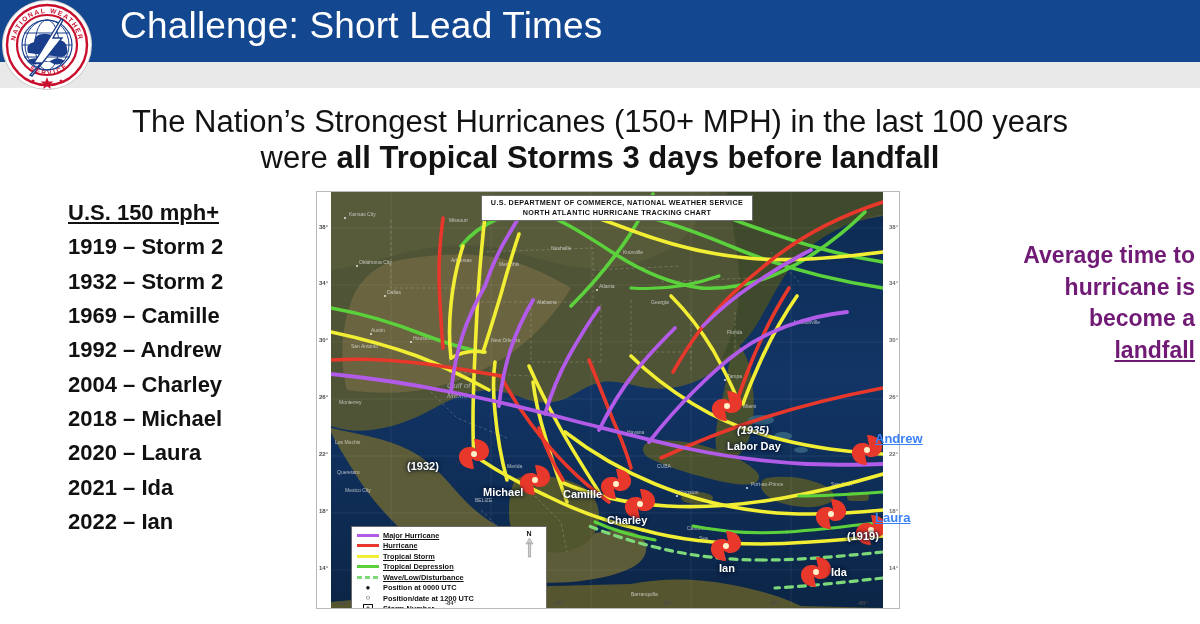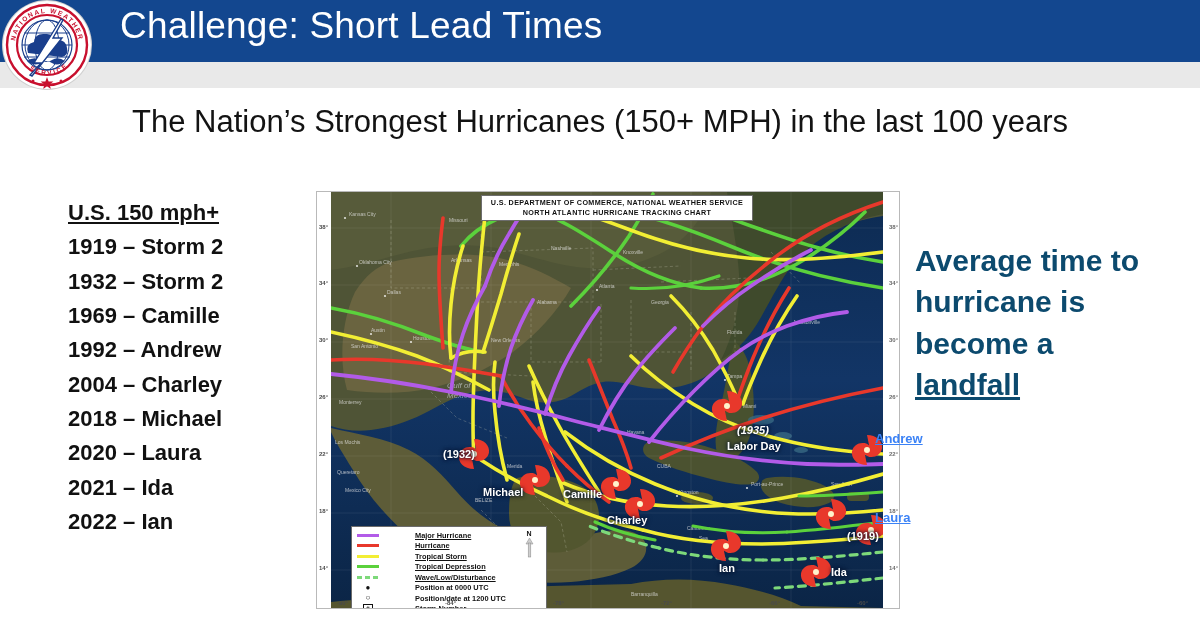--- a/index.html
+++ b/index.html
@@ -41,21 +41,21 @@
   
   .leftlist{
     position:absolute;left:68px;top:196px;width:250px;
     font-size:22px;font-weight:700;color:#111;line-height:1.56;
   }
   .leftlist .hdr{text-decoration:underline;}
   .leftlist div{white-space:nowrap;}
   
   .rightnote{
     position:absolute;left:915px;top:240px;width:280px;
-    text-align:left;font-size:30px;font-weight:700;color:#0c4a6e;
+    text-align:right;font-size:23px;font-weight:700;color:#701a75;
     line-height:1.38;
   }
   .rightnote .u{text-decoration:underline;}
   
   .map{
     position:absolute;left:316px;top:191px;width:584px;height:418px;
     background:#ffffff;overflow:hidden;
     border:1px solid #b9b9b9;box-sizing:border-box;
   }
   .map-inner{
@@ -81,21 +81,21 @@
     font-size:11px;white-space:nowrap;
     text-shadow:0 0 3px #00112b,0 0 5px #00112b;
   }
   .slabel.dark{color:#3b82f6;text-shadow:none;text-decoration:underline;}
   
   .legend{
     position:absolute;left:20px;top:334px;width:196px;
     background:#ffffff;border:1px solid #6b6b6b;
     padding:3px 4px 3px 5px;box-sizing:border-box;
   }
-  .legend .row{display:flex;align-items:center;height:10.5px;gap:32px;}
+  .legend .row{display:flex;align-items:center;height:10.5px;}
   .legend .swatch{width:22px;height:3px;margin-right:4px;flex:none;}
   .legend .txt{
     font-size:7.4px;font-weight:700;color:#111;
     text-decoration:underline;white-space:nowrap;
   }
   .legend .txt.nound{text-decoration:none;}
   .legend .dot{
     width:22px;margin-right:4px;flex:none;text-align:center;
     font-size:8px;line-height:1;color:#111;
   }
@@ -152,20 +152,21 @@
       <circle cx="58" cy="80" r="1.5"></circle>
       <path d="M44,76 l1.6,4.6 h4.8 l-3.9,2.9 1.5,4.6 -4,-2.9 -4,2.9 1.5,-4.6 -3.9,-2.9 h4.8 z"></path>
     </g>
   </svg>
 </div>
 
 <div class="slide-title">Challenge: Short Lead Times</div>
 
 <div class="heading">
   <span>The Nation’s Strongest Hurricanes (150+ MPH) in the last 100 years</span>
+  <span class="l2"><span>were </span><b>all Tropical Storms 3 days before landfall</b></span>
 </div>
 
 <div class="leftlist">
   <div class="hdr">U.S. 150 mph+</div>
   <div>1919 – Storm 2</div>
   <div>1932 – Storm 2</div>
   <div>1969 – Camille</div>
   <div>1992 – Andrew</div>
   <div>2004 – Charley</div>
   <div>2018 – Michael</div>
@@ -497,21 +498,21 @@
           </g>
         </g>
       </g>
     </svg>
 
     <div class="map-banner">
       <div>U.S. DEPARTMENT OF COMMERCE, NATIONAL WEATHER SERVICE</div>
       <div>NORTH ATLANTIC HURRICANE TRACKING CHART</div>
     </div>
 
-    <div class="slabel" style="left:76px;  top:256px;margin-left:36px;">(1932)</div>
+    <div class="slabel" style="left:76px;  top:268px;">(1932)</div>
     <div class="slabel" style="left:406px; top:232px;font-style:italic;">(1935)</div>
     <div class="slabel" style="left:396px; top:248px;">Labor Day</div>
     <div class="slabel" style="left:152px; top:294px;">Michael</div>
     <div class="slabel" style="left:232px; top:296px;">Camille</div>
     <div class="slabel" style="left:254px; top:322px;padding-left:22px;">Charley</div>
     <div class="slabel" style="left:388px; top:370px;">Ian</div>
     <div class="slabel" style="left:500px; top:374px;">Ida</div>
     <div class="slabel" style="left:480px; top:338px;margin-left:36px;">(1919)</div>
 
     <div class="legend">

